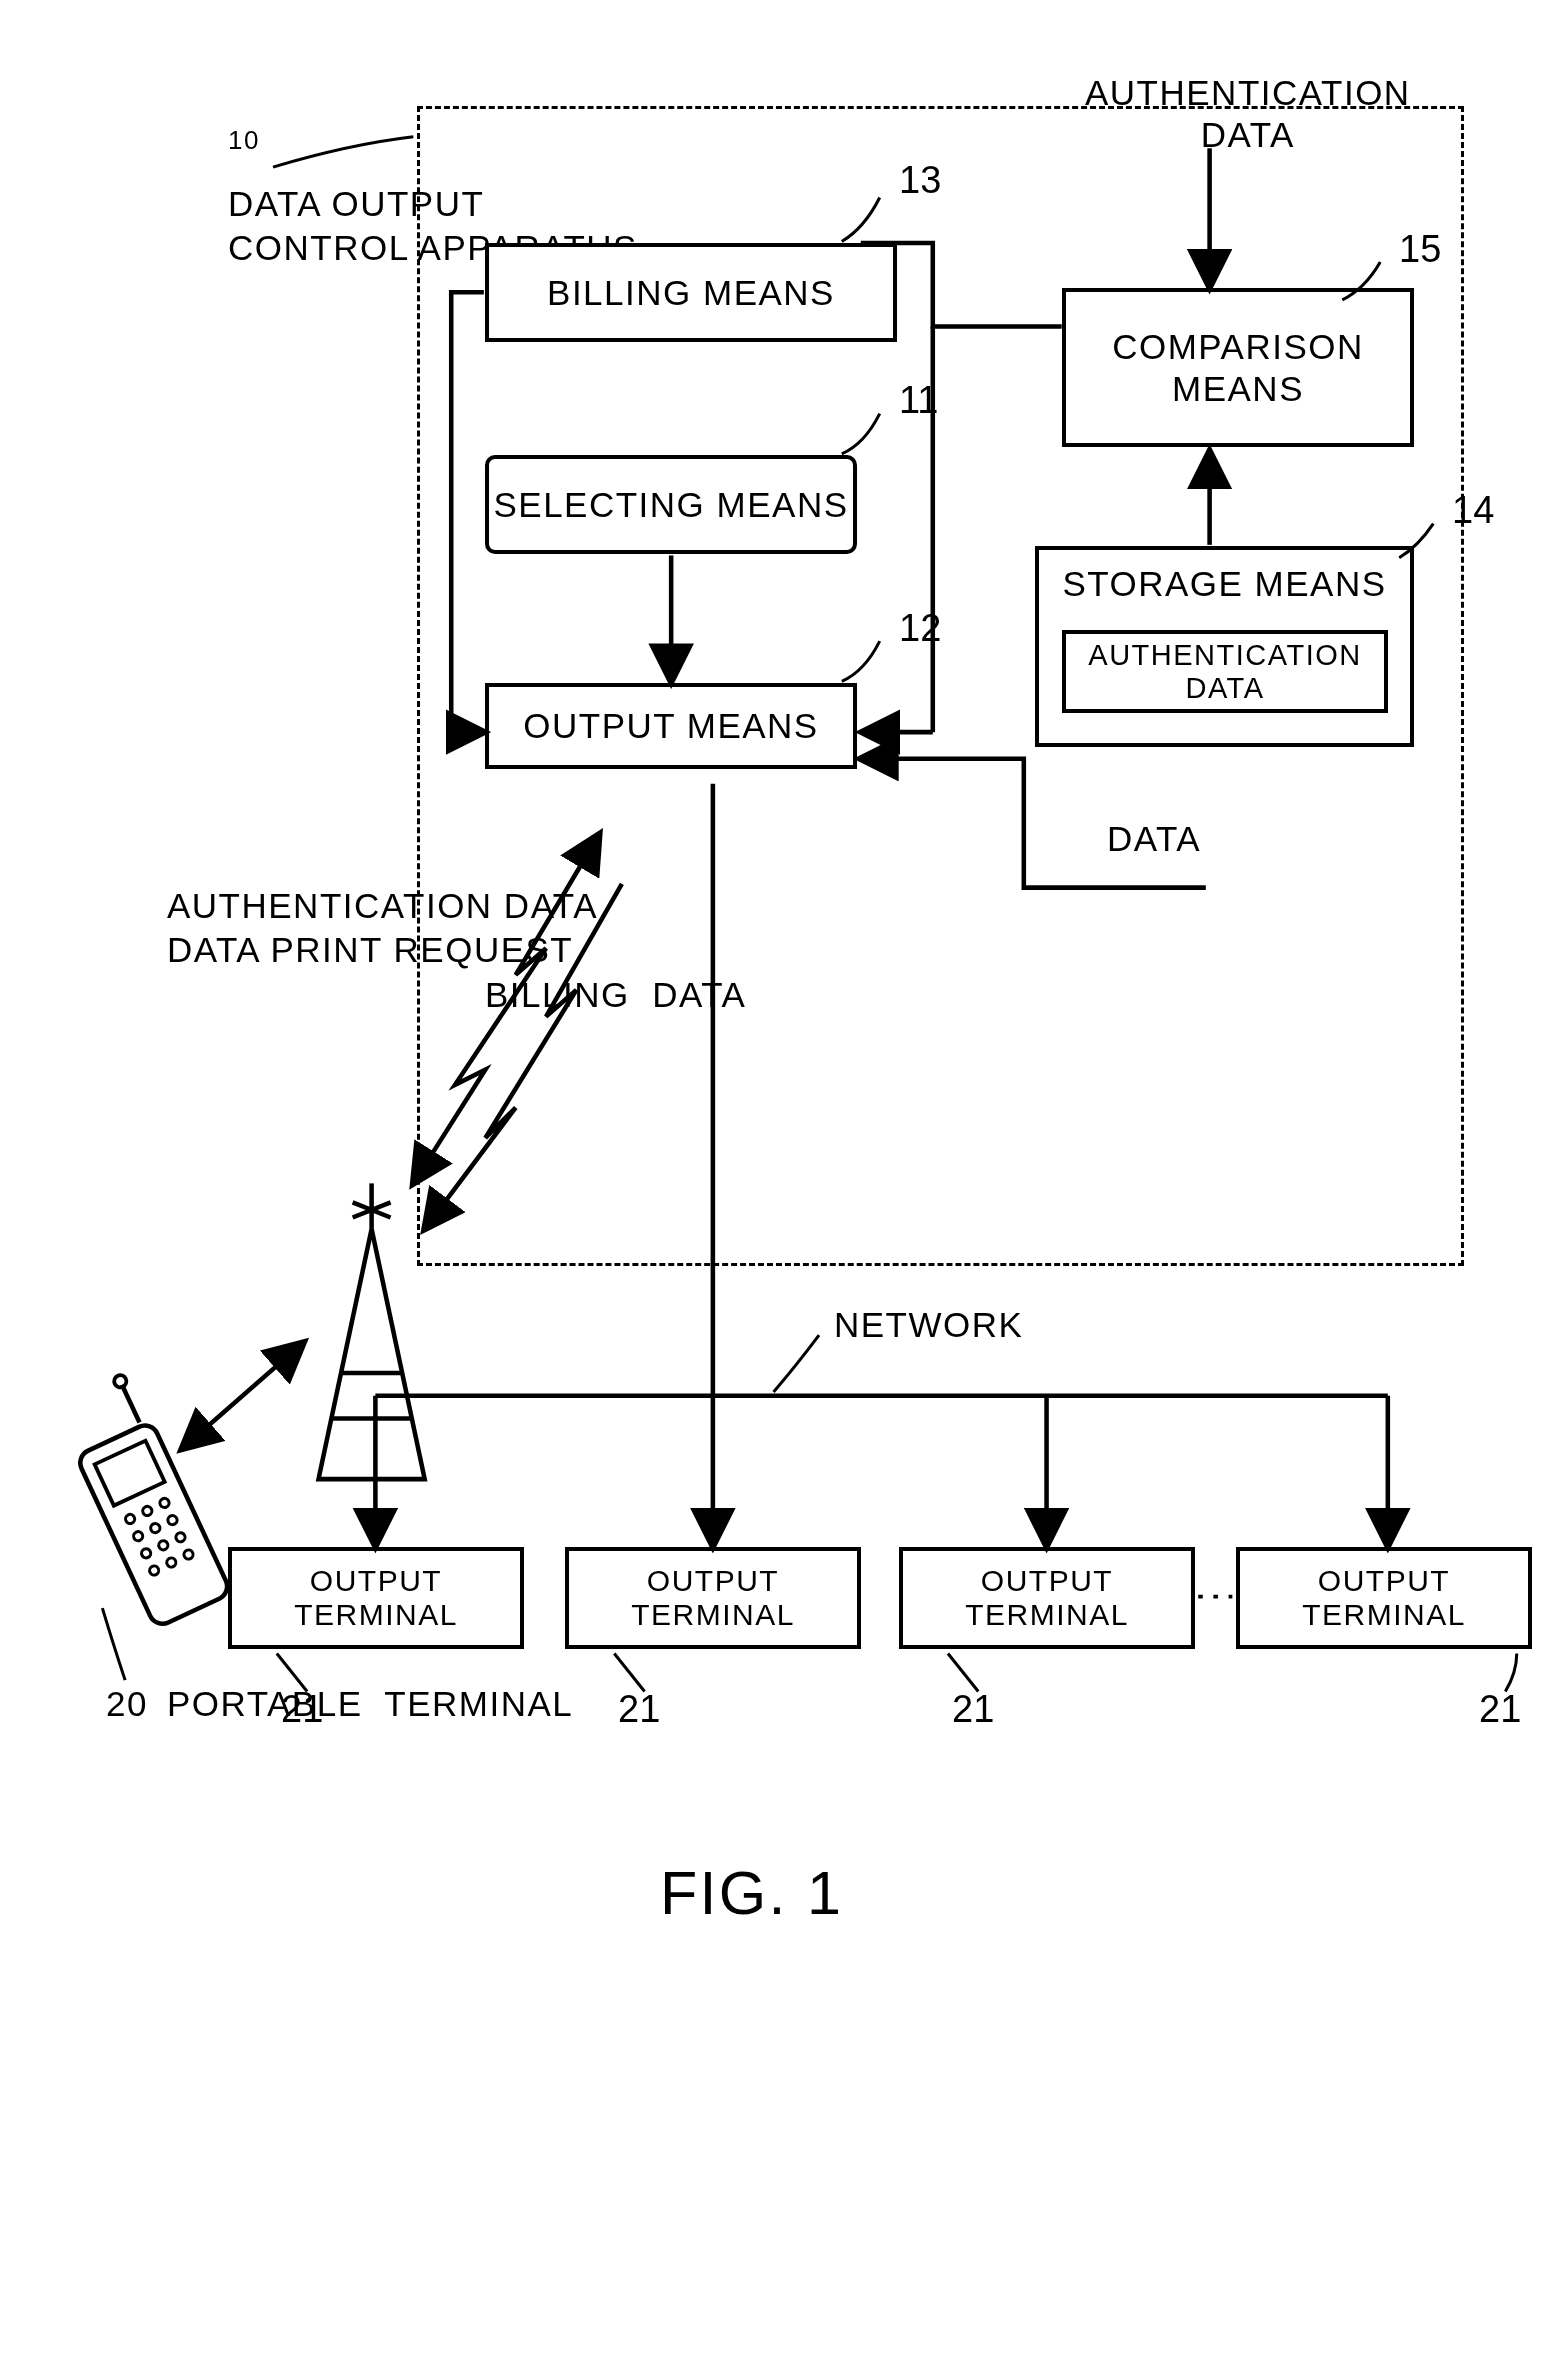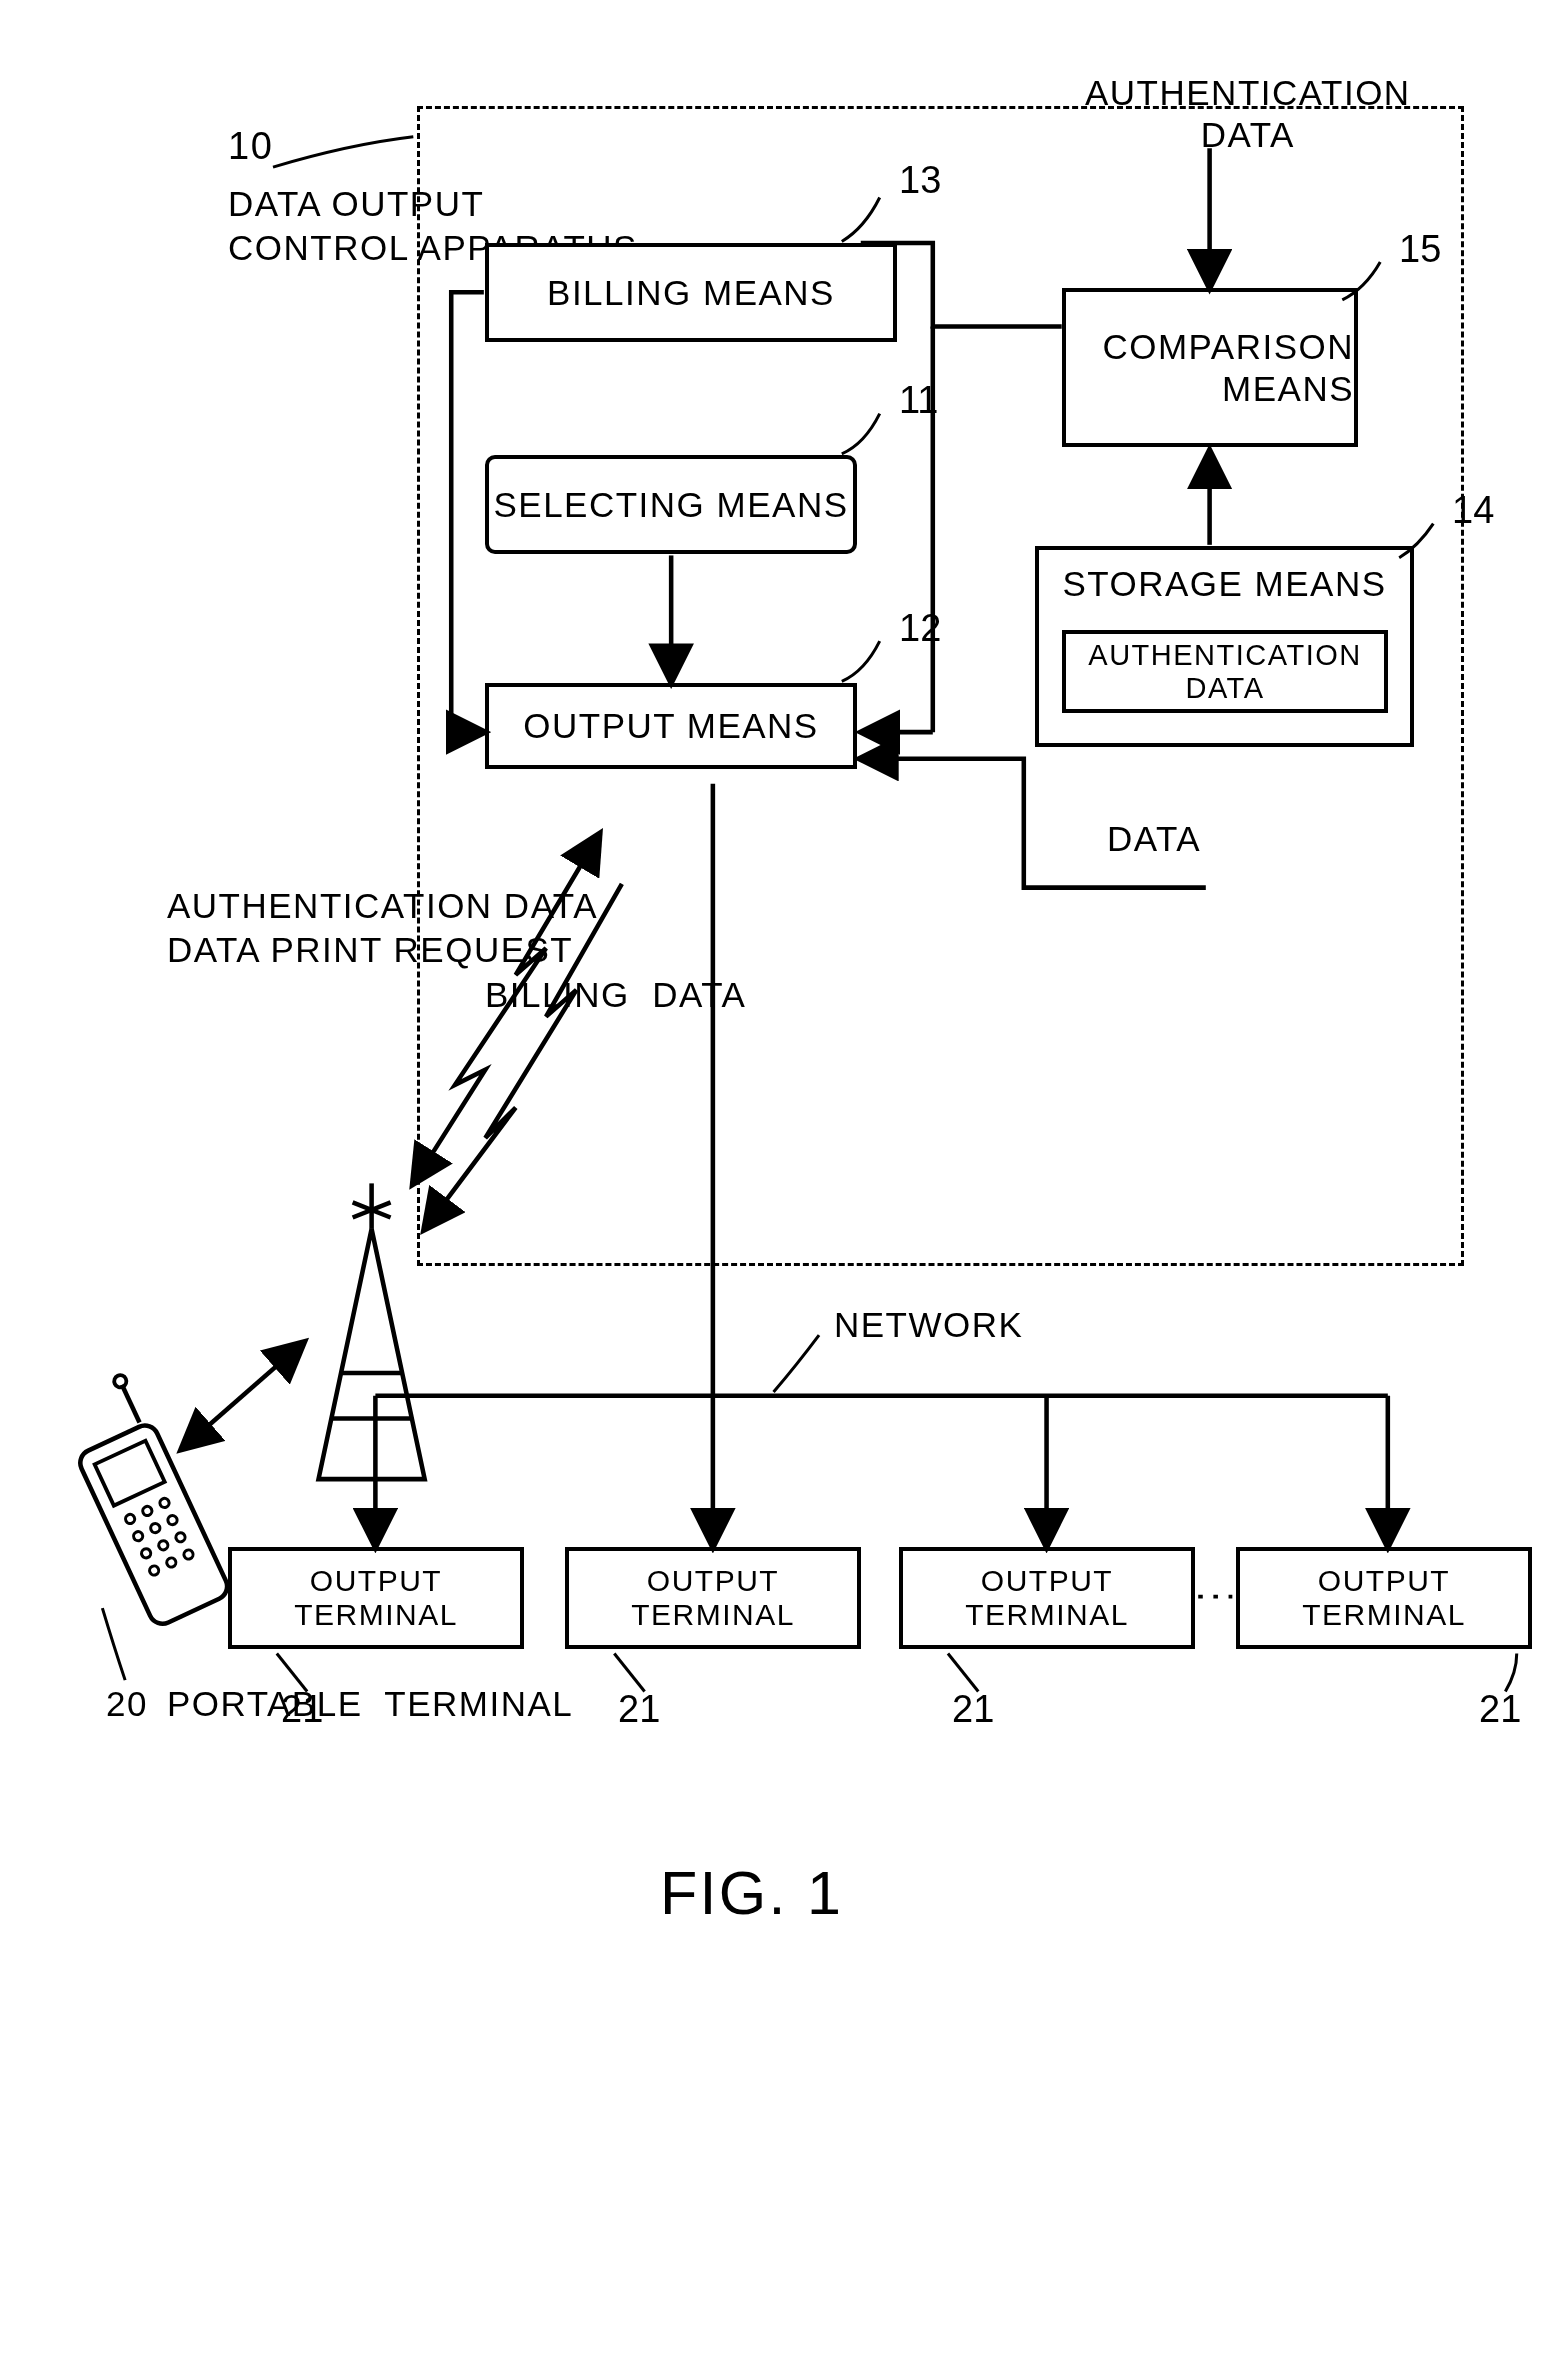--- a/index.html
+++ b/index.html
@@ -56,40 +56,40 @@
     pointer-events: none;
   }
 </style>
 </head>
 <body>
 
 <div class="canvas">
 
   <div class="dashed-box" style="left:417px; top:106px; width:1047px; height:1160px;"></div>
 
-  <div class="label" style="left:228px; top:125px; font-size:38px;"><span>10</span></div>
+  <div class="label" style="left:228px; top:125px; font-size:26px;"><span>10</span></div>
   <div class="label" style="left:228px; top:182px; line-height:1.25;"><span>DATA OUTPUT
 CONTROL APPARATUS</span></div>
 
   <div class="solid-box" style="left:485px; top:243px; width:412px; height:99px;">
     <span>BILLING  MEANS</span>
   </div>
   <div class="num" style="left:899px; top:159px;"><span>13</span></div>
 
   <div class="solid-box" style="left:485px; top:455px; width:372px; height:99px;border-radius:10px;">
     <span>SELECTING  MEANS</span>
   </div>
   <div class="num" style="left:899px; top:379px;"><span>11</span></div>
 
   <div class="solid-box" style="left:485px; top:683px; width:372px; height:86px;">
     <span>OUTPUT  MEANS</span>
   </div>
   <div class="num" style="left:899px; top:607px;"><span>12</span></div>
 
-  <div class="solid-box" style="left:1062px; top:288px; width:296px; height:159px; line-height:1.2;text-align:right;">
+  <div class="solid-box" style="left:1062px; top:288px; width:352px; height:159px; line-height:1.2;">
     <span>COMPARISON
 MEANS</span>
   </div>
   <div class="num" style="left:1399px; top:228px;"><span>15</span></div>
 
   <div class="solid-box" style="left:1035px; top:546px; width:379px; height:201px; align-items:flex-start; padding-top:13.7px;">
     <span>STORAGE  MEANS</span>
   </div>
   <div class="solid-box" style="left:1062px; top:630px; width:326px; height:83px; font-size:29px;">
     <span>AUTHENTICATION DATA</span>

